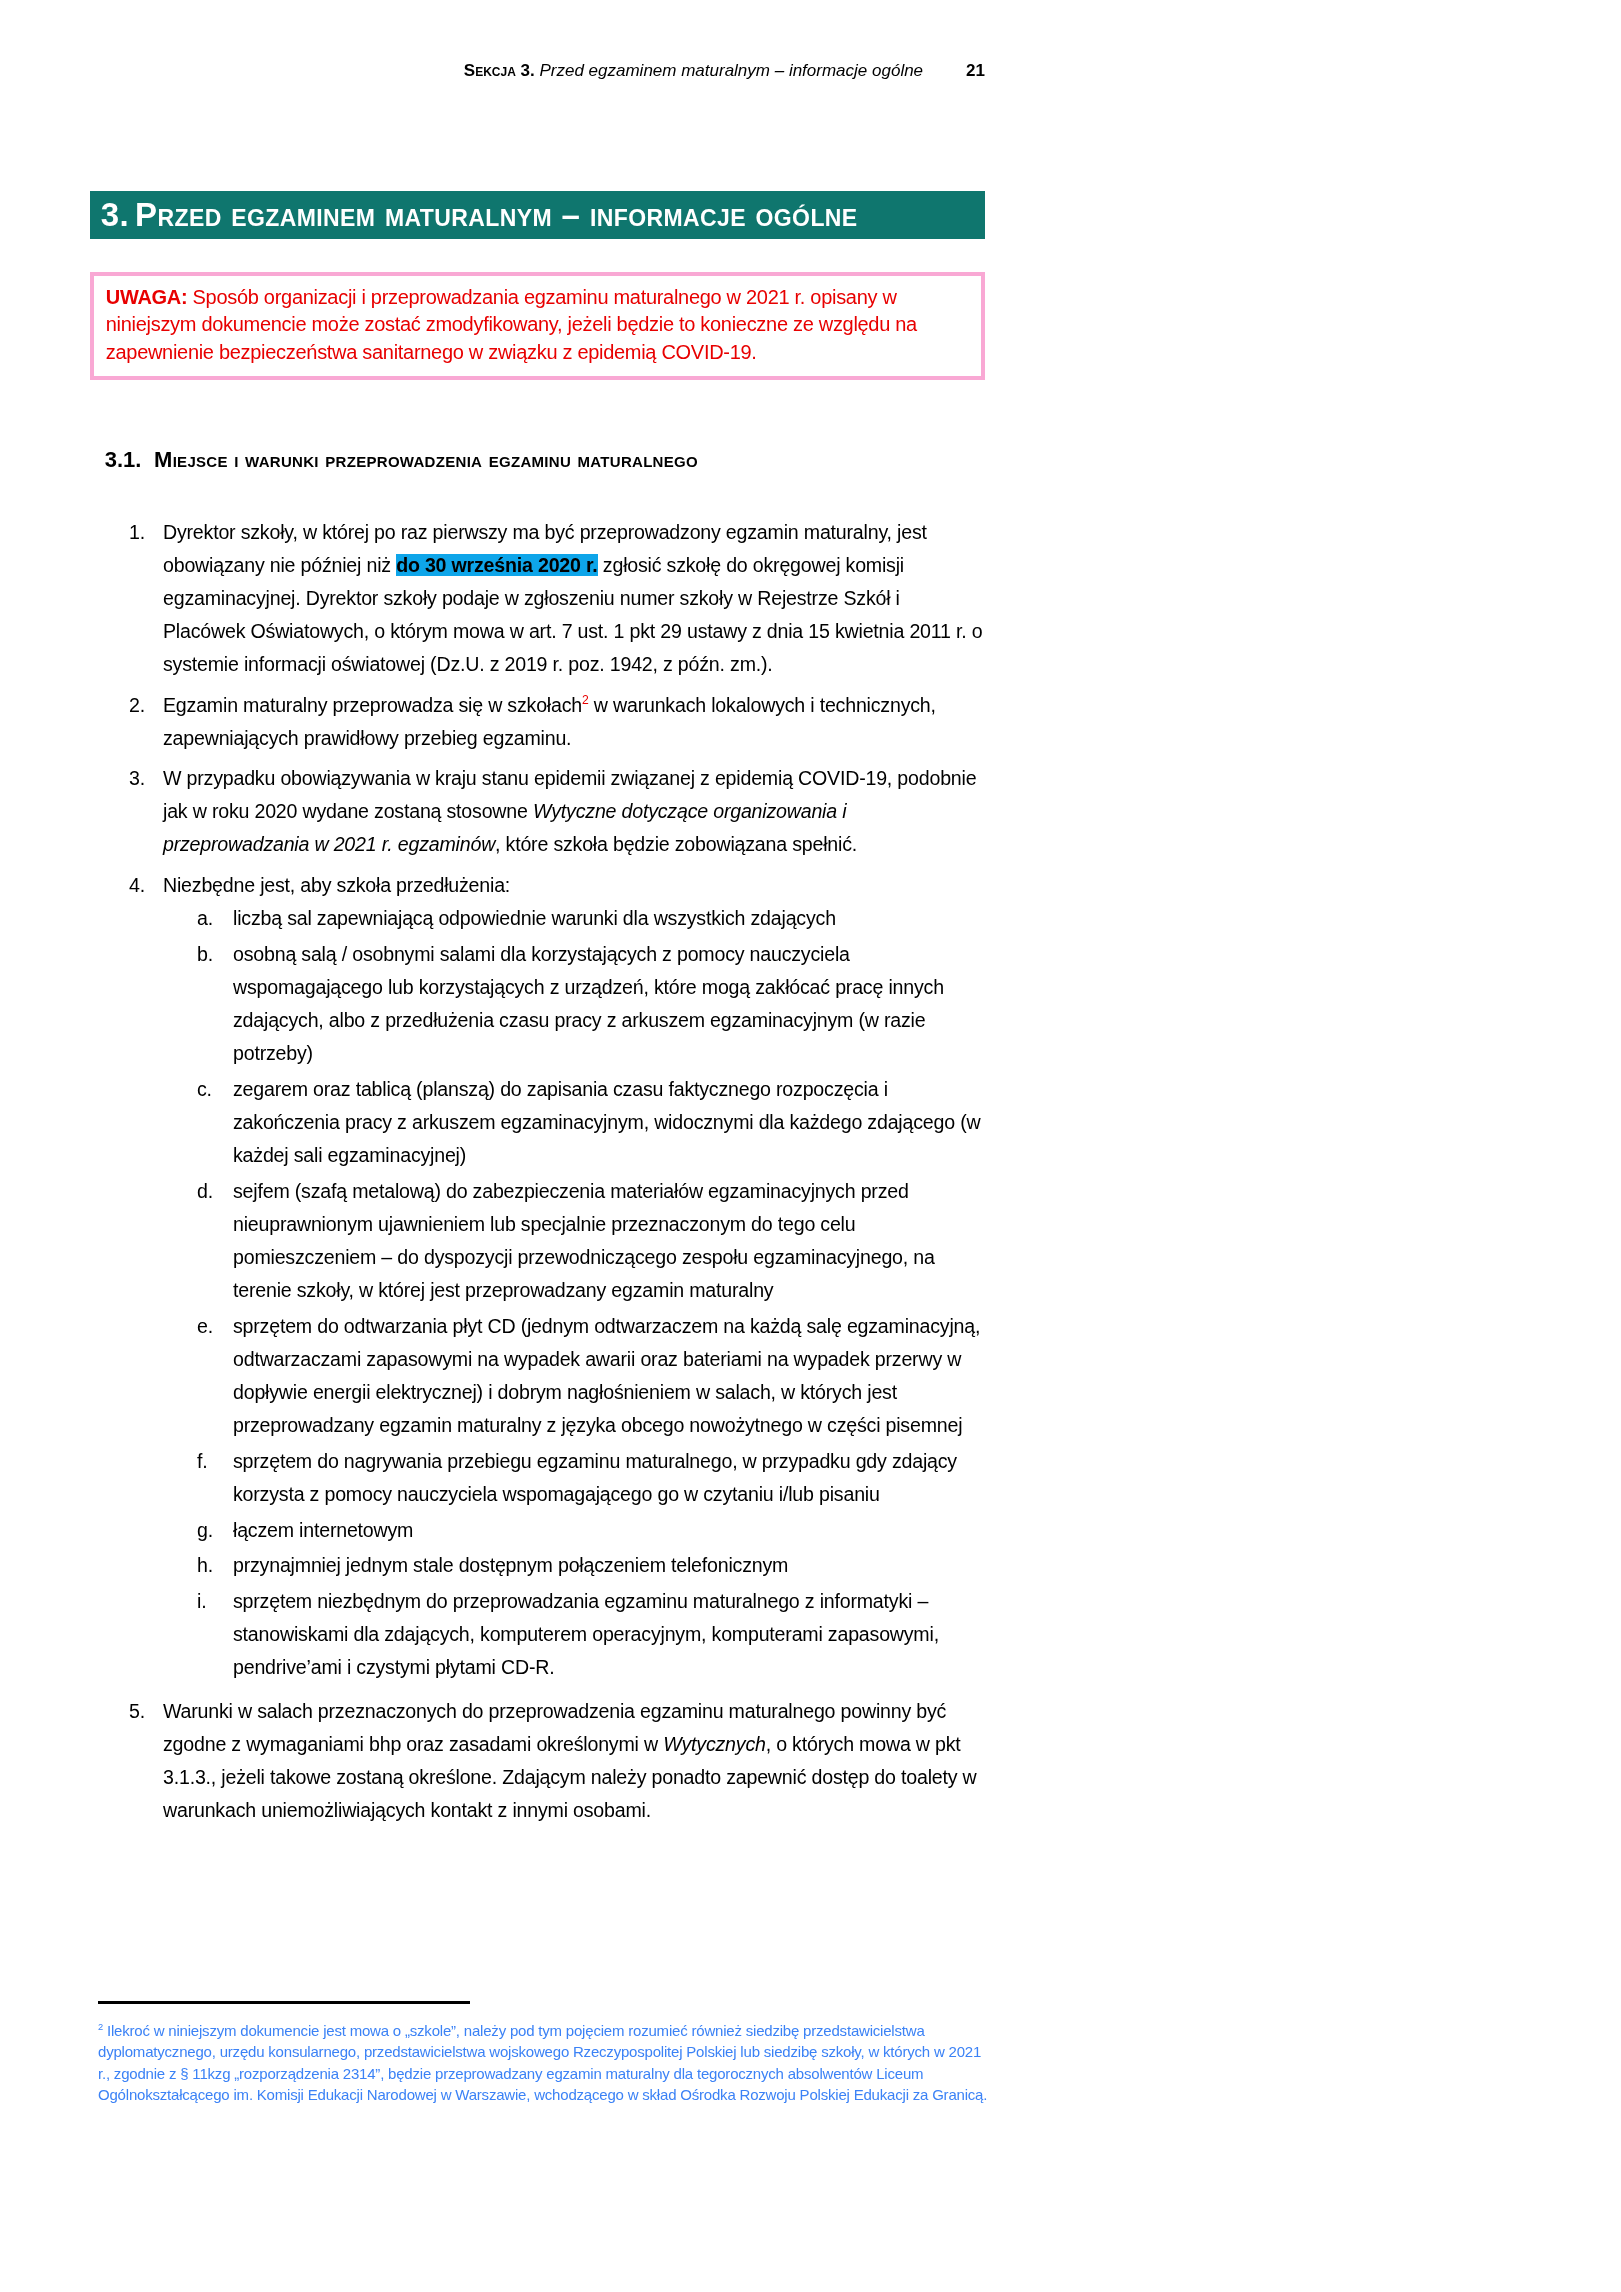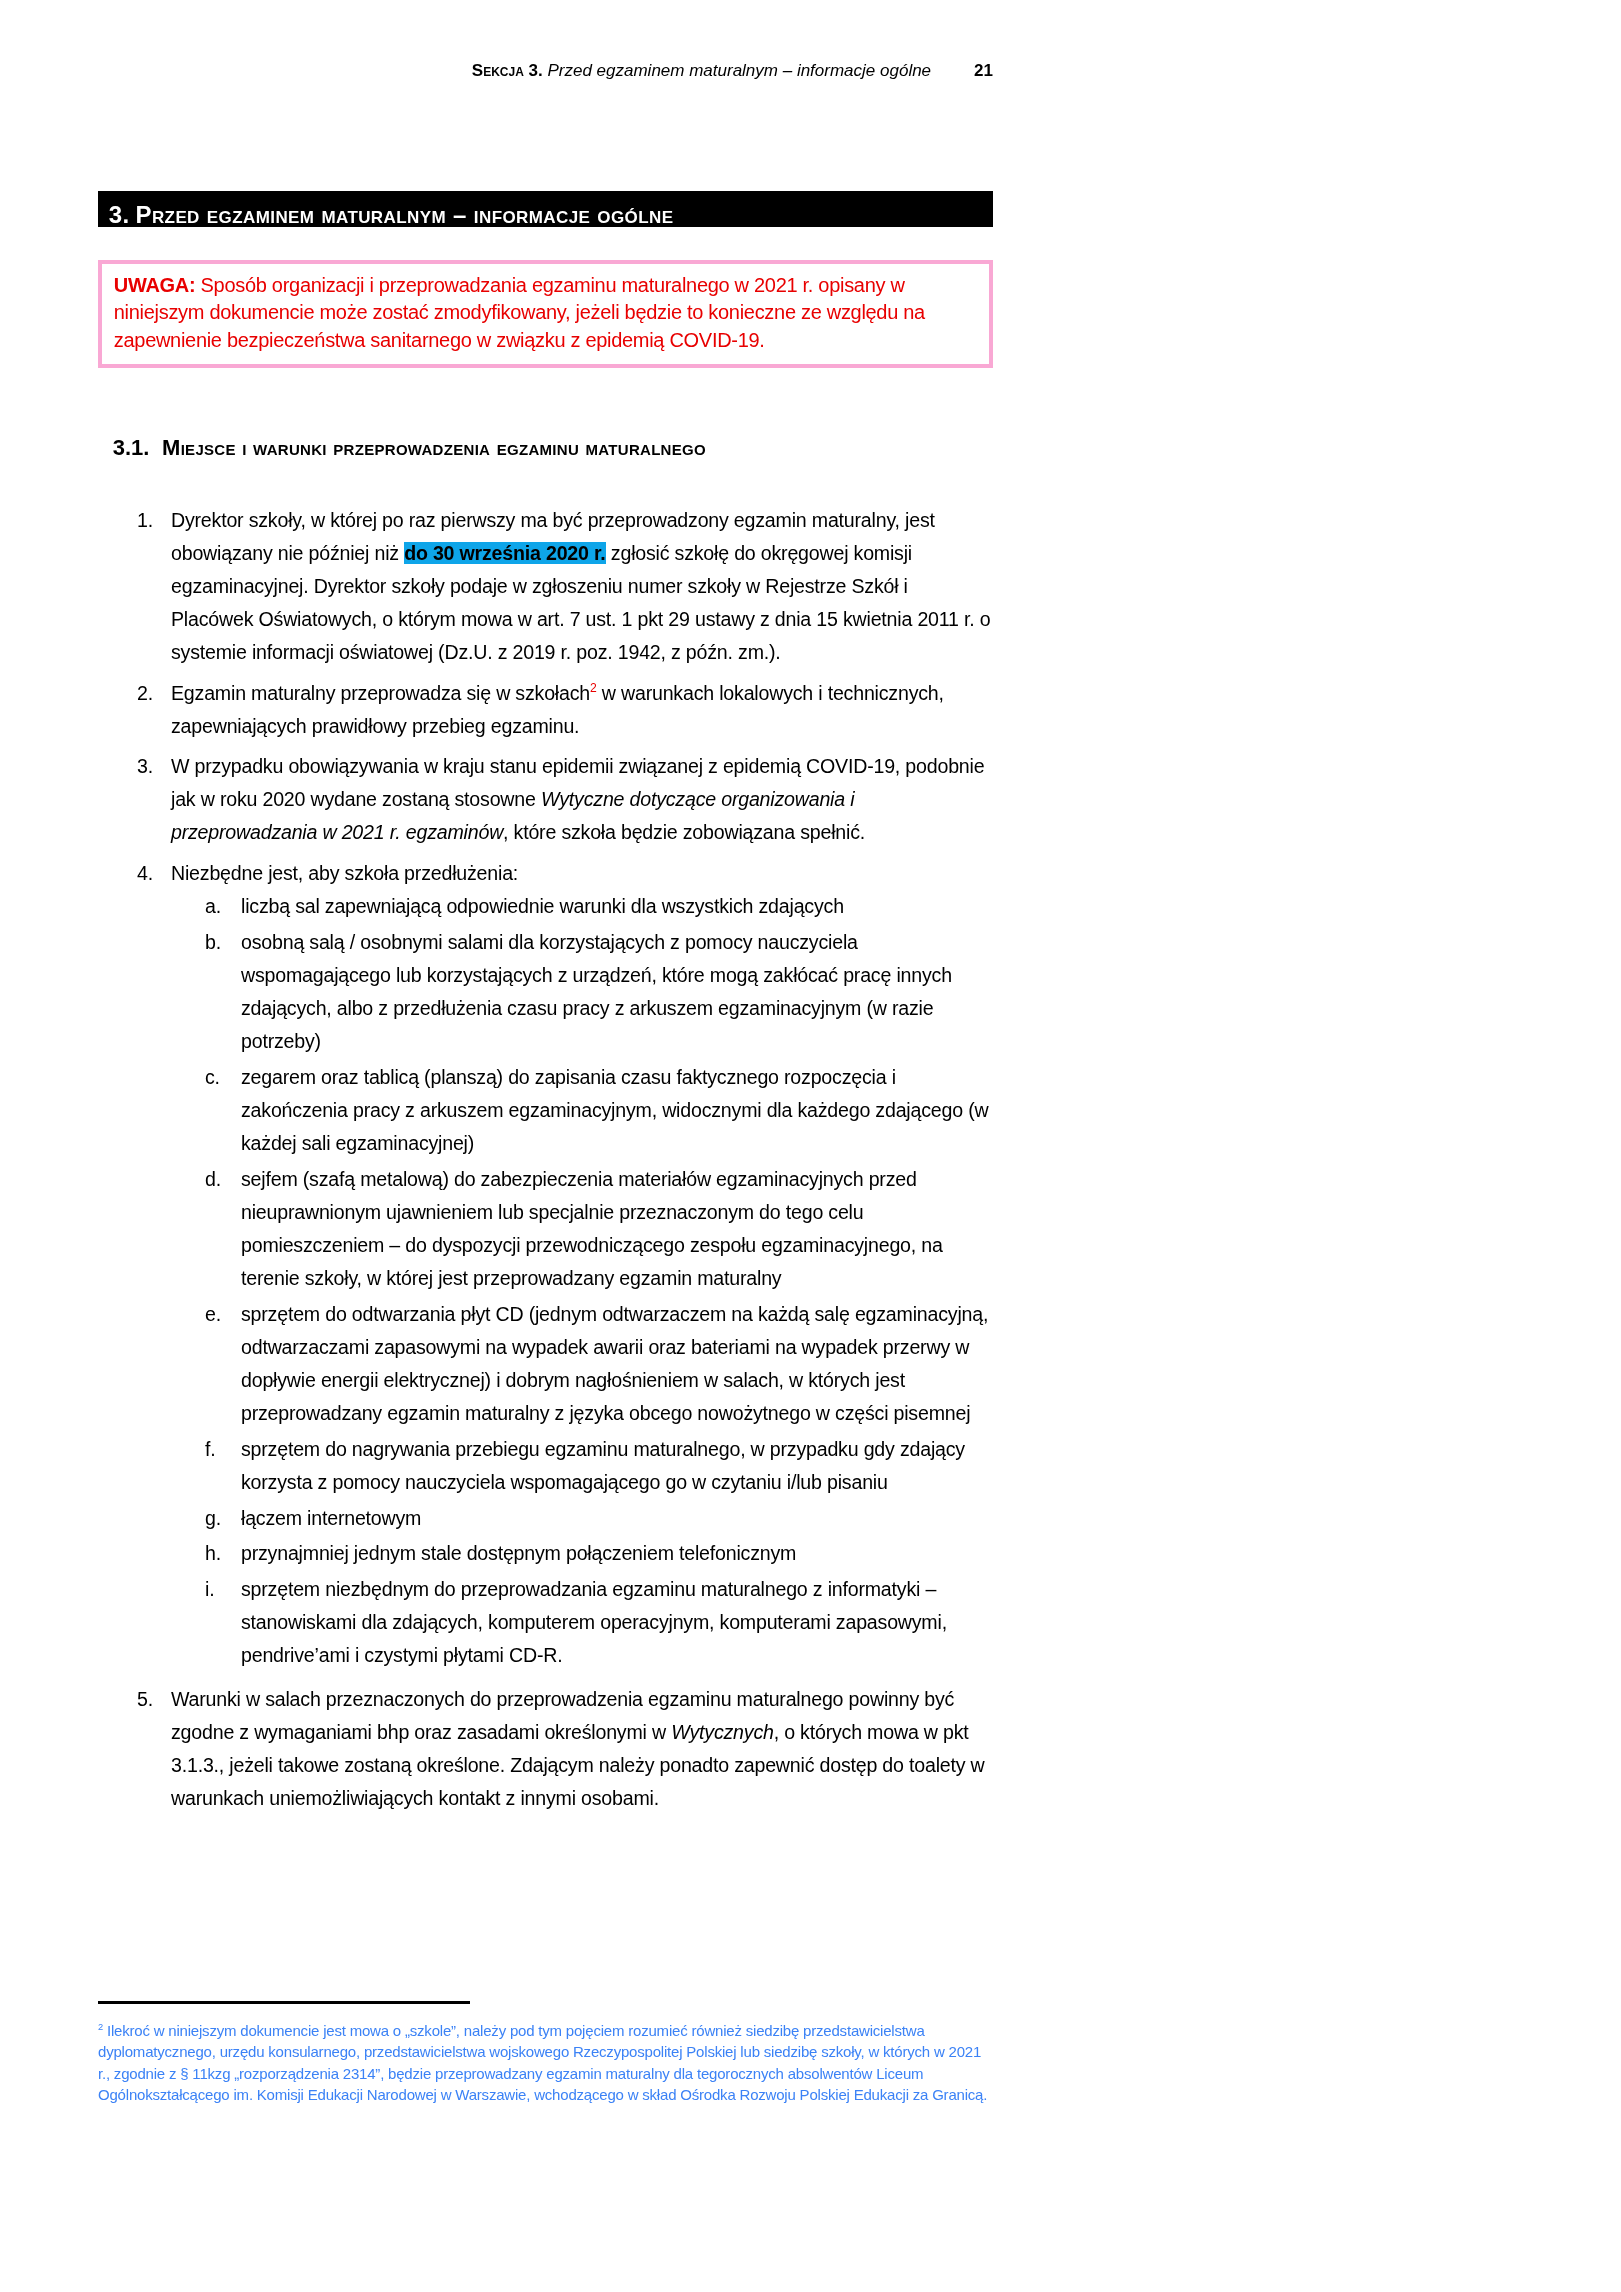--- a/index.html
+++ b/index.html
@@ -2,37 +2,37 @@
 <html><head>
 <meta charset="utf-8">
 <style>
   * { margin:0; padding:0; box-sizing:border-box; }
   html,body { background:#e9e9e9; }
   body { font-family:"Liberation Sans","DejaVu Sans",sans-serif; color:#000; }
   .page {
     width:1621px; height:2293px; background:#ffffff;
     position:relative; overflow:hidden; margin:0 auto;
   }
-  .content { position:absolute; left:98px; top:0; width:895px; }
+  .content { position:absolute; left:90px; top:0; width:895px; }
 
   
   .running-head {
     margin-top:61px; text-align:right; font-size:17px; color:#000;
     white-space:nowrap;
   }
   .running-head .sec-label { font-weight:bold; font-variant:small-caps; }
   .running-head .sec-title { font-style:italic; }
   .running-head .page-num { font-weight:bold; margin-left:43px; }
 
   
   .title-bar {
-    margin-top:110px; background:#000000; color:#ffffff;
-    font-weight:bold; font-size:24px; line-height:35px;
+    margin-top:110px; background:#0f766e; color:#ffffff;
+    font-weight:bold; font-size:33px; line-height:35px;
     font-variant:small-caps; letter-spacing:0.4px;
-    padding:5.9px 9.8px 6.9px 10.8px; height:36px;
+    padding:5.9px 9.8px 6.9px 10.8px; height:48px;
   }
   .title-bar .chap-num { margin-right:5.9px; }
 
   
   .notice {
     margin-top:33px; border:4px solid #f9a8d4; color:#E80000;
     font-size:20px; line-height:27.4px; letter-spacing:-0.3px;
     padding:7.8px 11.8px 9.8px 11.8px;
   }
   .notice .notice-label { font-weight:bold; }

